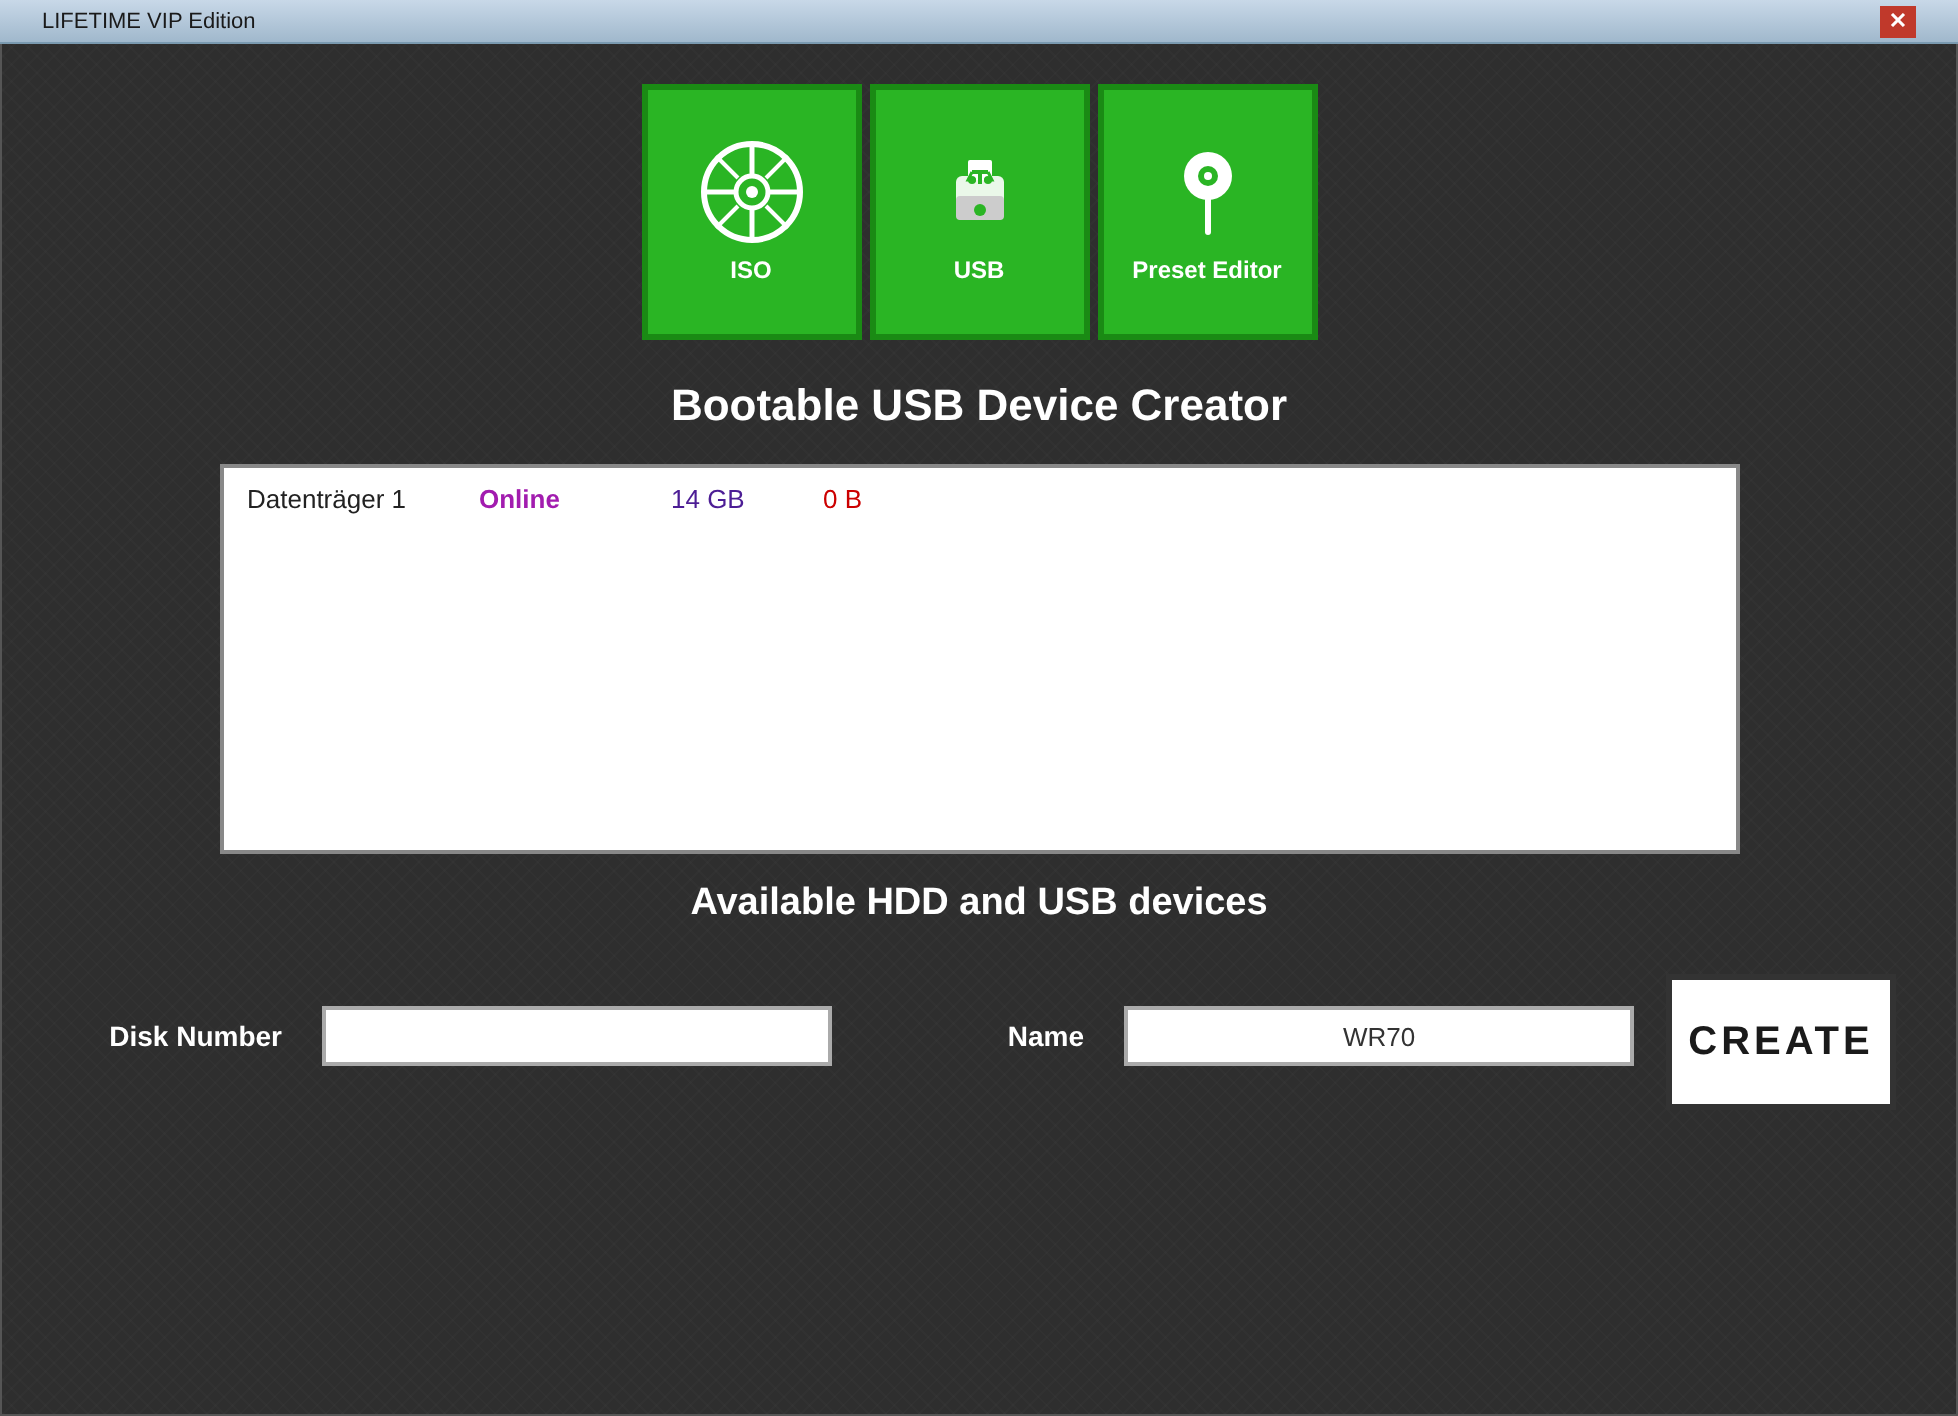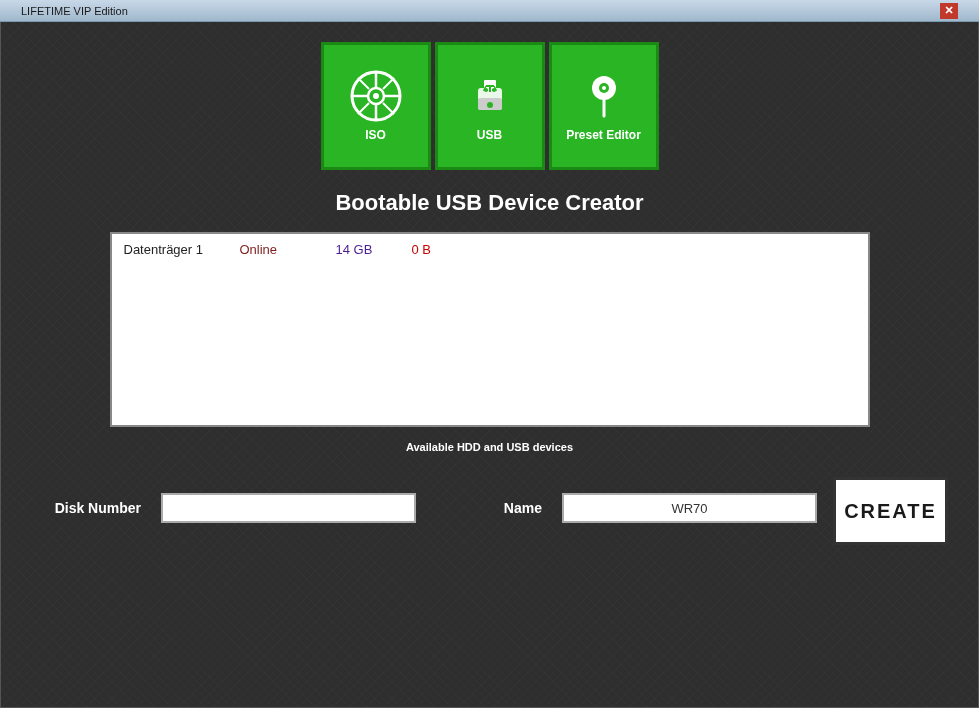--- a/index.html
+++ b/index.html
@@ -122,28 +122,28 @@
 
     .device-row {
       font-size: 13px;
       color: #222;
       padding: 2px 6px;
       display: flex;
       gap: 16px;
     }
 
     .device-row .col-name { color: #222; min-width: 100px; }
-    .device-row .col-status { color: #7f1d1d; min-width: 80px; }
+    .device-row .col-status { color: #a21caf; min-width: 80px; font-weight: bold; }
     .device-row .col-size { color: #4c1d95; min-width: 60px; }
     .device-row .col-free { color: #cc0000; min-width: 40px; }
 
     
     .section-label {
       color: white;
-      font-size: 11px;
+      font-size: 19px;
       font-weight: bold;
       margin-bottom: 18px;
     }
 
     
     .form-area {
       display: flex;
       flex-direction: row;
       align-items: center;
       gap: 16px;

